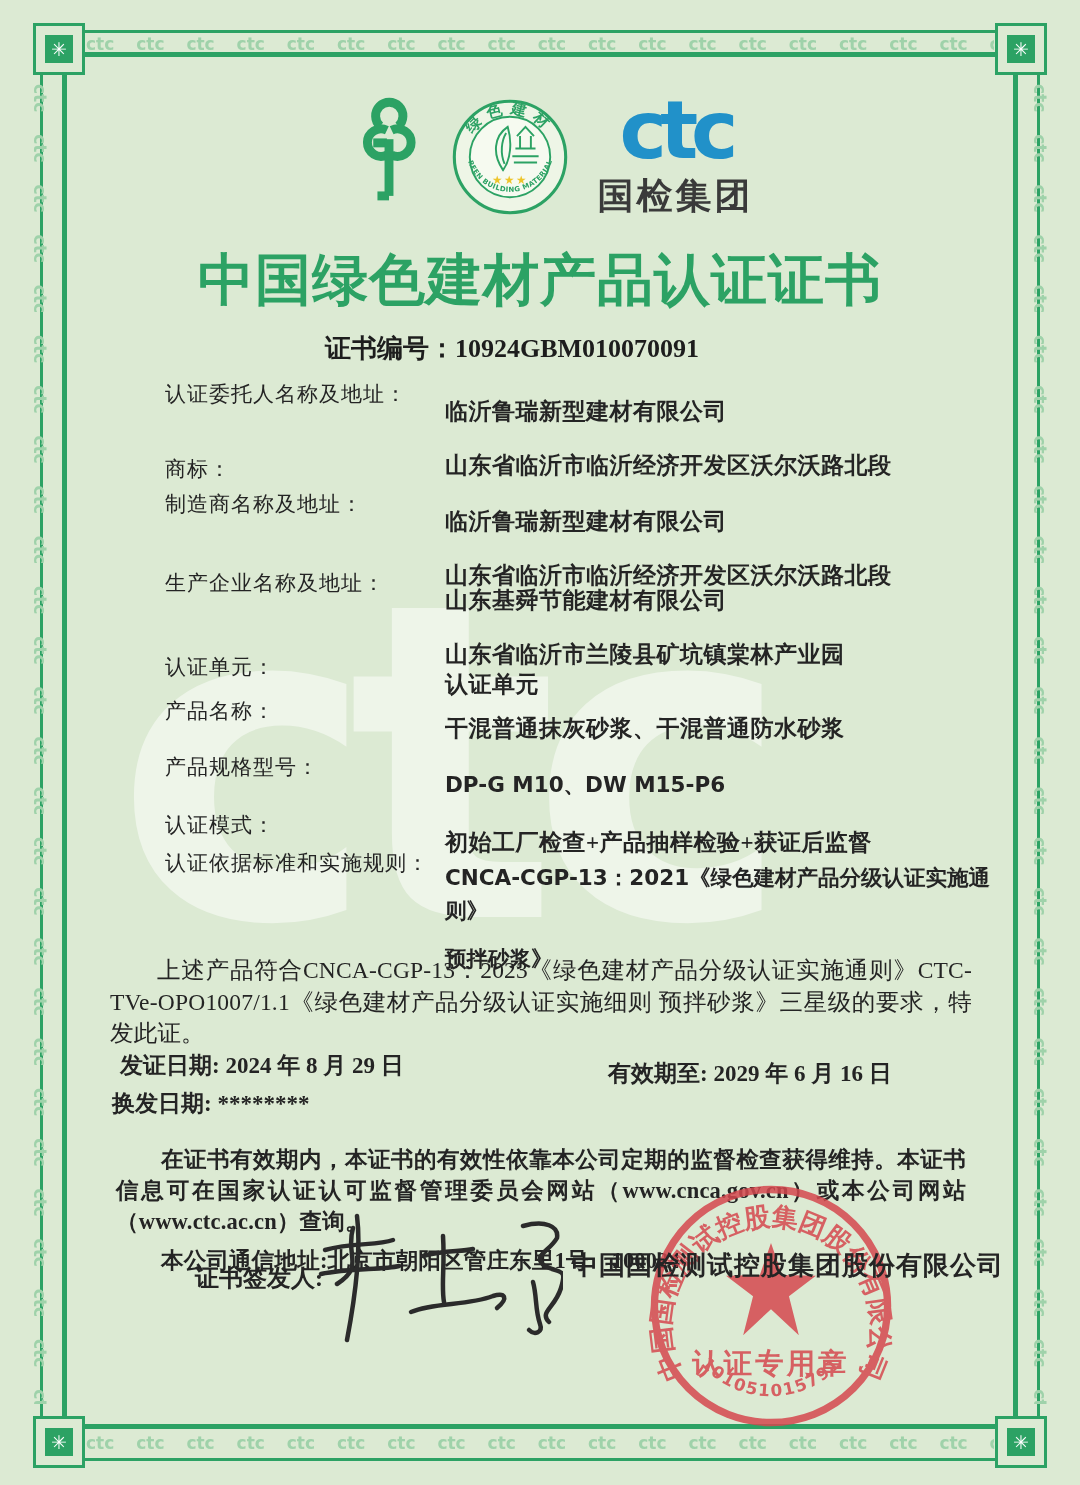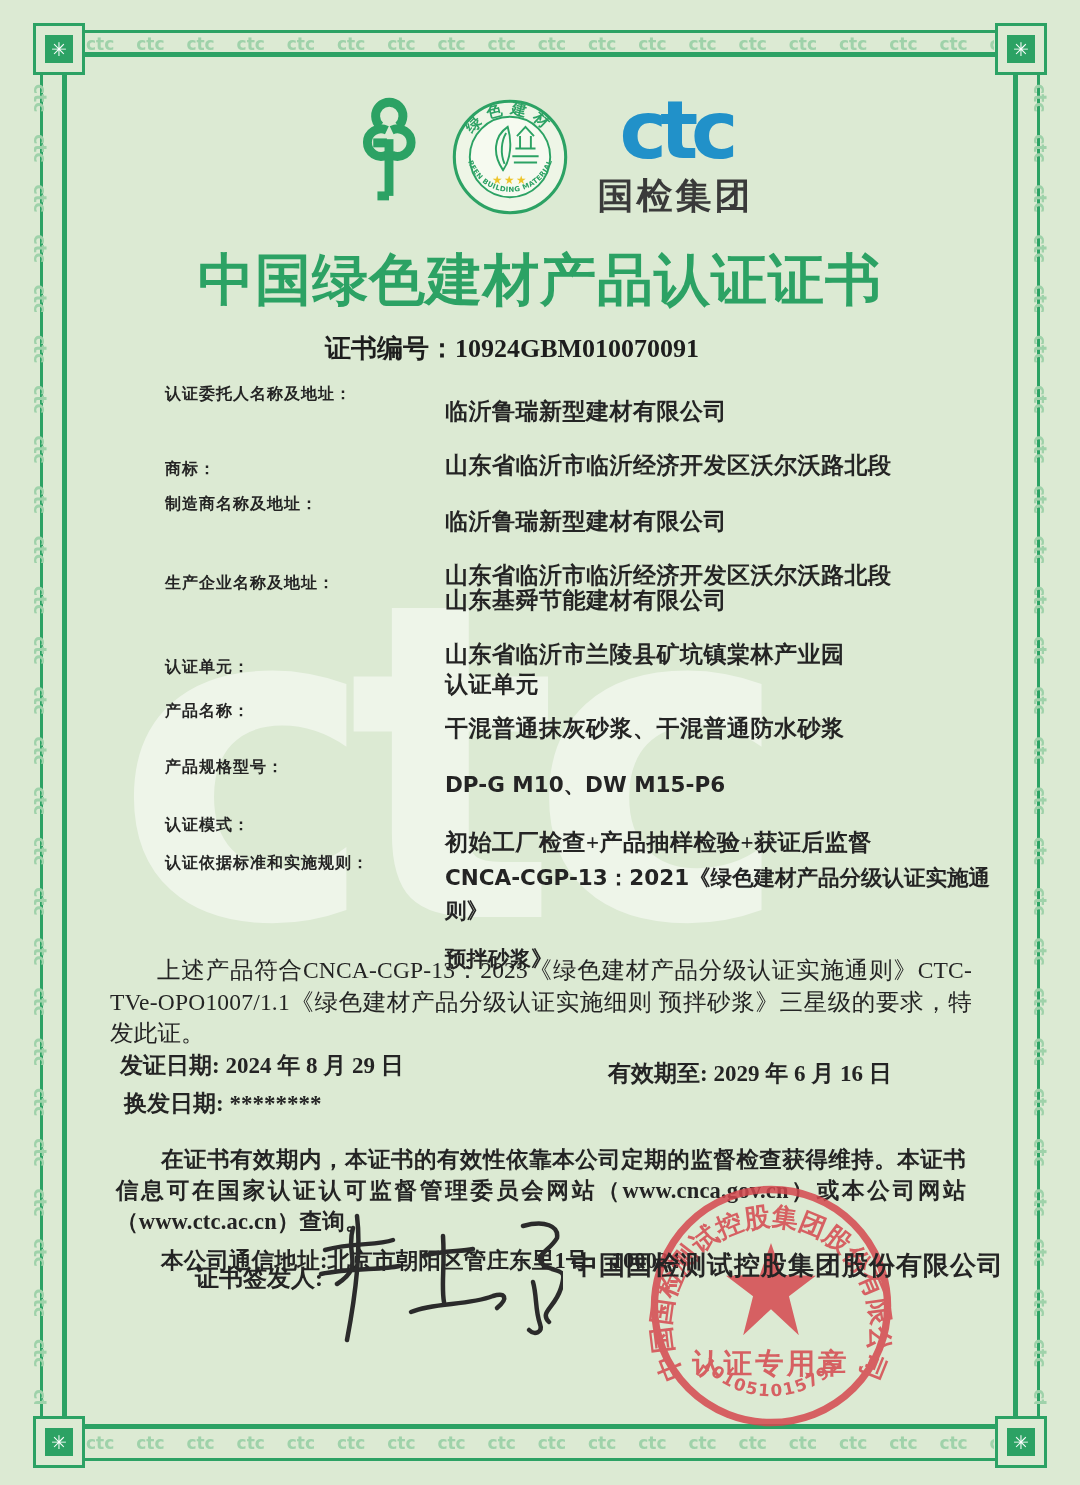--- a/index.html
+++ b/index.html
@@ -68,40 +68,40 @@
     font-size:56px;font-weight:900;letter-spacing:1px;color:var(--green);
   }
   .cert-no{
     position:absolute;top:331px;left:0;width:1024px;text-align:center;z-index:2;
     font-size:26px;font-weight:bold;color:#1d1d1d;
   }
   
   #fields{position:absolute;left:80px;top:0;width:925px;z-index:2;}
   .field-row{position:absolute;left:0;right:0;}
   .field-label{
-    position:absolute;left:85px;top:0;font-size:16px;font-weight:bold;
+    position:absolute;left:85px;top:0;font-size:21px;font-weight:normal;
     letter-spacing:1px;white-space:nowrap;
   }
   .field-values{position:absolute;left:365px;top:0;width:560px;}
   .value-line{font-size:23px;font-weight:bold;line-height:37px;margin-top:16px;letter-spacing:0.5px;}
   .row-0{top:377px}.row-1{top:452px}.row-2{top:487px}.row-3{top:566px}
   .row-4{top:650px}.row-5{top:694px}.row-6{top:750px}.row-7{top:808px}.row-8{top:846px}
   .row-0 .value-line,.row-2 .value-line,.row-3 .value-line{line-height:38px;}
   .row-8 .value-line{line-height:32.5px;}
   .alt .value-line{font-family:"DejaVu Sans",sans-serif;font-size:21.5px;letter-spacing:0;}
   .field-label{line-height:34px;}
   
   .statement{
     position:absolute;left:110px;top:955px;width:862px;z-index:2;
     font-size:23.5px;font-weight:normal;line-height:31.5px;text-indent:2em;
     text-align:justify;letter-spacing:0.2px;
   }
   .date-line{position:absolute;z-index:2;font-size:23px;font-weight:bold;white-space:nowrap;}
   .date-issue{left:120px;top:1050px;}
-  .date-reissue{left:124px;top:1088px;}
+  .date-reissue{left:112px;top:1088px;}
   .date-valid{left:608px;top:1058px;}
   .notice{
     position:absolute;left:108px;top:1136px;width:866px;z-index:3;
     font-size:22.5px;font-weight:bold;line-height:31px;text-align:justify;letter-spacing:0.2px;
   }
   .notice p{margin:8px;text-indent:2em;}
   
   .sig-label{position:absolute;left:195px;top:1262px;z-index:4;font-size:24px;font-weight:bold;}
   .sig-scrawl{position:absolute;left:295px;top:1208px;z-index:4;}
   .sig-company{position:absolute;left:572px;top:1248px;z-index:4;font-size:26px;font-weight:bold;letter-spacing:1px;white-space:nowrap;}

